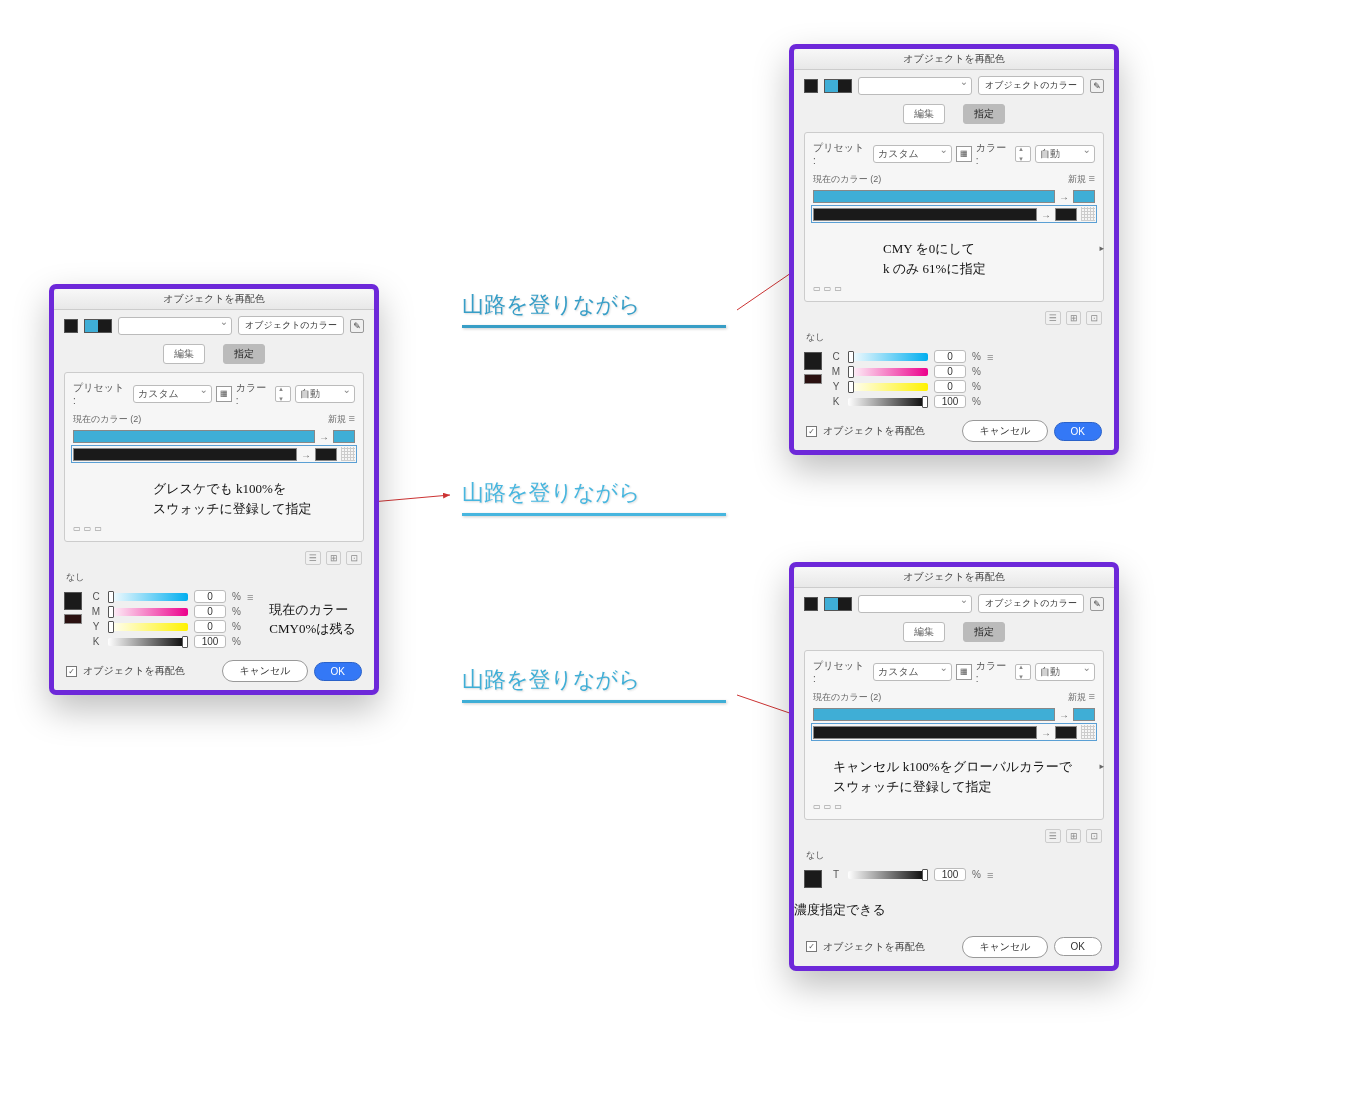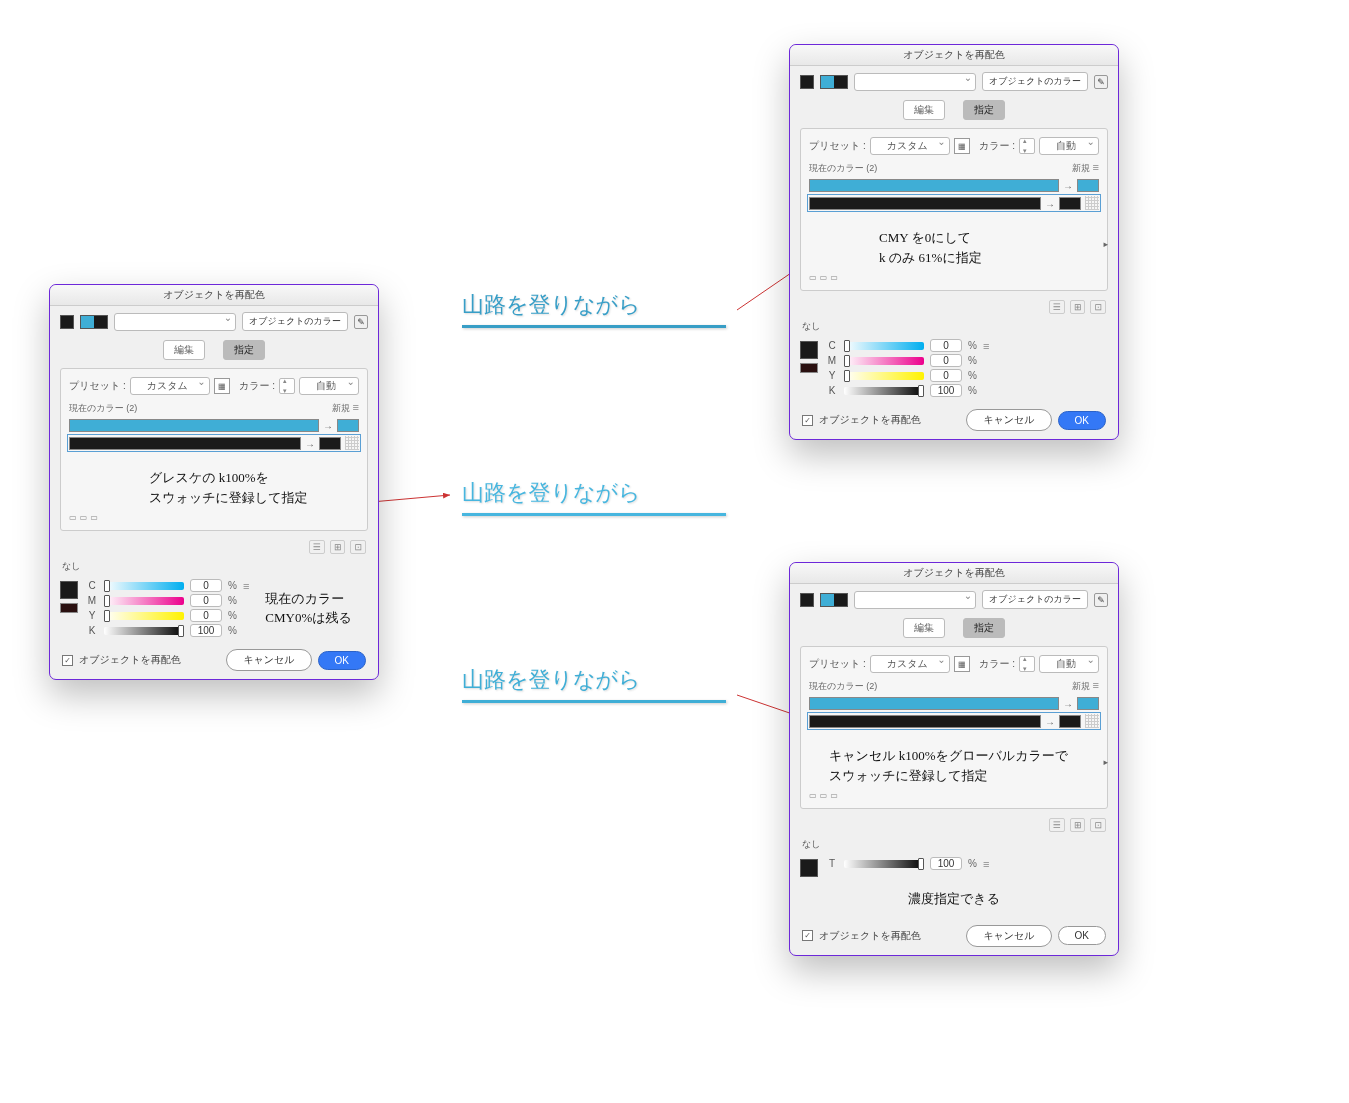--- a/index.html
+++ b/index.html
@@ -1,31 +1,31 @@
 <!DOCTYPE html>
 <html><head>
 <meta charset="utf-8">
 <style>
 *{box-sizing:border-box;margin:0;padding:0;font-family:"Hiragino Kaku Gothic Pro","Meiryo",sans-serif}
 body{background:#fff;width:1349px;height:1103px;position:relative}
-.dialog{position:absolute;background:#f0f0f0;border:1px solid #6d28d9;border-radius:7px;box-shadow:0 15px 35px rgba(0,0,0,.25);font-size:10px;color:#333}
+.dialog{position:absolute;background:#f0f0f0;border:5px solid #6d28d9;border-radius:7px;box-shadow:0 15px 35px rgba(0,0,0,.25);font-size:10px;color:#333}
 .dlg-title{text-align:center;padding:3px 0;font-size:10px;color:#444;border-bottom:1px solid #ccc;background:linear-gradient(#f8f8f8,#e8e8e8);border-radius:7px 7px 0 0}
 .top-row{display:flex;align-items:center;gap:6px;padding:6px 10px}
 .sw-box{width:14px;height:14px;border:1px solid #555}
 .sw-pair{display:flex;width:28px;height:14px;border:1px solid #555}
 .sw-pair span{flex:1}
 .spacer{flex:1;background:#fff;height:18px;border:1px solid #ccc;border-radius:3px}
 .obj-col-btn{font-size:9px;padding:2px 6px;background:#fff;border:1px solid #bbb;border-radius:3px}
 .eyedrop{width:14px;height:14px;border:1px solid #999;border-radius:2px;display:flex;align-items:center;justify-content:center;font-size:9px}
 .tabs{display:flex;justify-content:center;gap:18px;padding:3px 0}
 .tab{font-size:10px;padding:2px 10px;background:#fff;border:1px solid #bbb;border-radius:3px;color:#666}
 .tab.active{background:#bbb;color:#222}
 .inner{background:#f6f6f6;border:1px solid #ccc;margin:5px 10px;padding:8px;border-radius:3px}
 .row-preset{display:flex;align-items:center;gap:4px;font-size:10px;color:#555;margin-bottom:6px}
-.dd{background:#fff;border:1px solid #bbb;border-radius:3px;padding:1px 16px;font-size:10px;min-width:60px;position:relative}
+.dd{background:#fff;border:1px solid #bbb;border-radius:3px;padding:1px 4px;font-size:10px;min-width:60px;position:relative}
 .dd::after{content:"⌄";position:absolute;right:3px;top:-2px;color:#888}
 .grid-icon{width:16px;height:16px;border:1px solid #999;background:#fff;display:inline-flex;align-items:center;justify-content:center;font-size:8px}
 .cur-label{font-size:9px;color:#666;display:flex;justify-content:space-between;align-items:center}
 .bars{margin-top:4px}
 .bar-row{display:flex;align-items:center;gap:4px;margin-bottom:4px}
 .bar-main{flex:1;height:13px;border:1px solid #888}
 .bar-cyan{background:#3faed6}
 .bar-black{background:#1a1a1a}
 .arrow-icon{font-size:10px;color:#666}
 .sw-small{width:22px;height:13px;border:1px solid #888}
@@ -121,21 +121,21 @@
         <span class="arrow-icon">→</span>
         <div class="sw-small" style="background:#3faed6"></div>
       </div>
       <div class="bar-row sel-outline">
         <div class="bar-main bar-black"></div>
         <span class="arrow-icon">→</span>
         <div class="sw-small" style="background:#1a1a1a"></div>
         <div class="grid-chip"></div>
       </div>
     </div>
-    <div class="hand-note" style="position:static;margin-top:18px;margin-left:80px;white-space:pre-line">グレスケの k100%を
+    <div class="hand-note" style="position:static;margin-top:18px;margin-left:80px;white-space:pre-line">グレスケでも k100%を
 スウォッチに登録して指定</div>
     <div class="tool-row">
         <span>▭</span>
         <span>▭</span>
         <span>▭</span>
       </div>
   </div>
   <div class="tool-row-right">
       <span>☰</span>
       <span>⊞</span>
@@ -367,21 +367,21 @@
           <span class="lab">T</span>
           <div class="slider">
             <div class="slider-thumb" style="left:74px"></div>
           </div>
           <div class="val-box">100</div>
           <span class="pct">%</span>
           <span class="menu-icon">≡</span>
         </div>
     </div>
   </div>
-  <div class="hand-note" style="position:static;text-align:center;padding:8px 0">濃度指定できる</div>
+  <div class="hand-note" style="position:static;padding:8px 0">濃度指定できる</div>
   <div class="footer">
     <span class="chk">✓</span>
     <span>オブジェクトを再配色</span>
     <span style="flex:1"></span>
     <button class="btn">キャンセル</button>
     <button class="btn">OK</button>
   </div>
 </div>
 
 </body></html>

